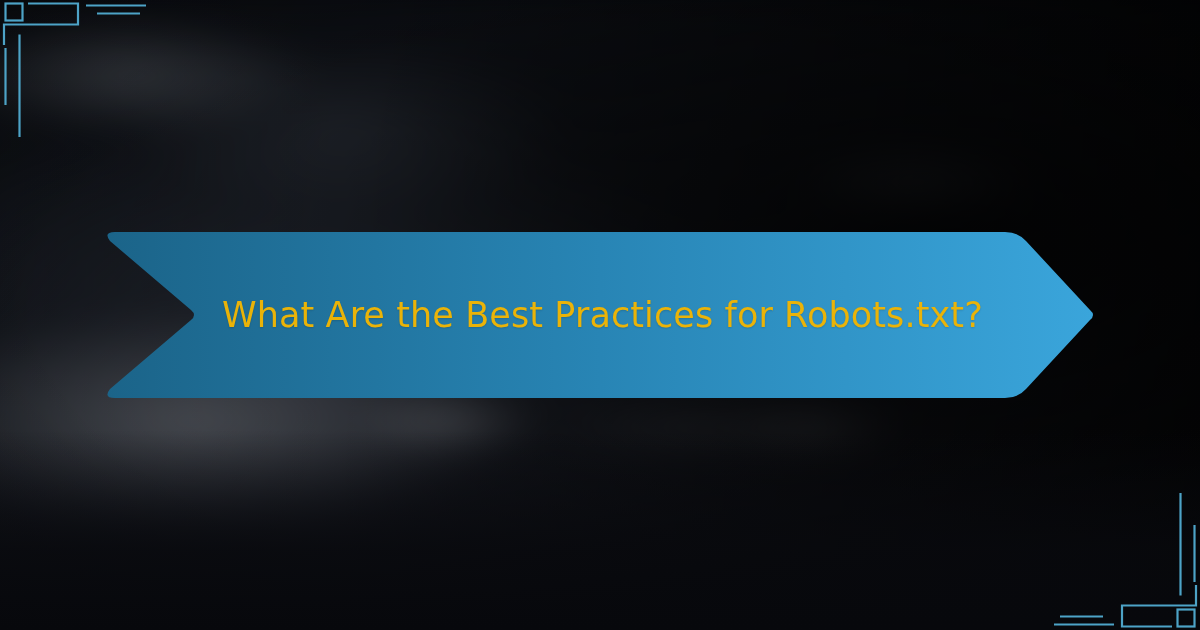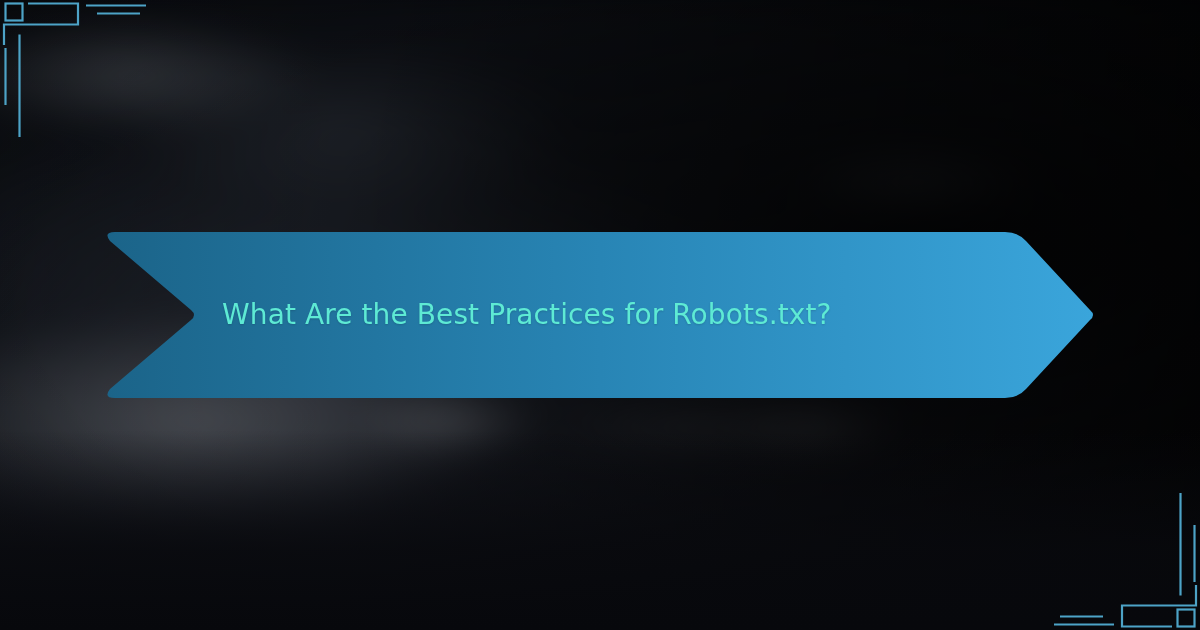--- a/index.html
+++ b/index.html
@@ -72,22 +72,22 @@
   .ribbon-svg { position:absolute; inset:0; width:100%; height:100%; display:block; }
 
   .ribbon-title {
     position:absolute;
     left:0; top:0;
     width:100%; height:100%;
     display:flex;
     align-items:center;
     padding-left:117px;
     padding-right:110px;
-    color:#5eead4;
-    font-size:28px;
+    color:#eab308;
+    font-size:35px;
     font-weight:400;
     letter-spacing:0.1px;
     line-height:1.15;
     white-space:nowrap;
     text-shadow:0 1px 2px rgba(0,0,0,0.14);
   }
 </style>
 </head>
 <body>
 

